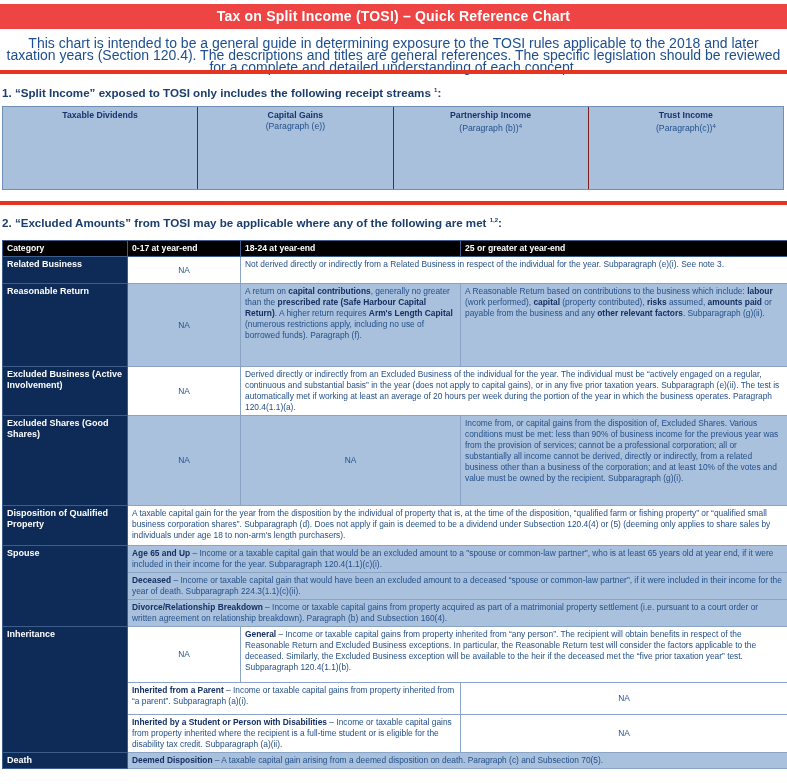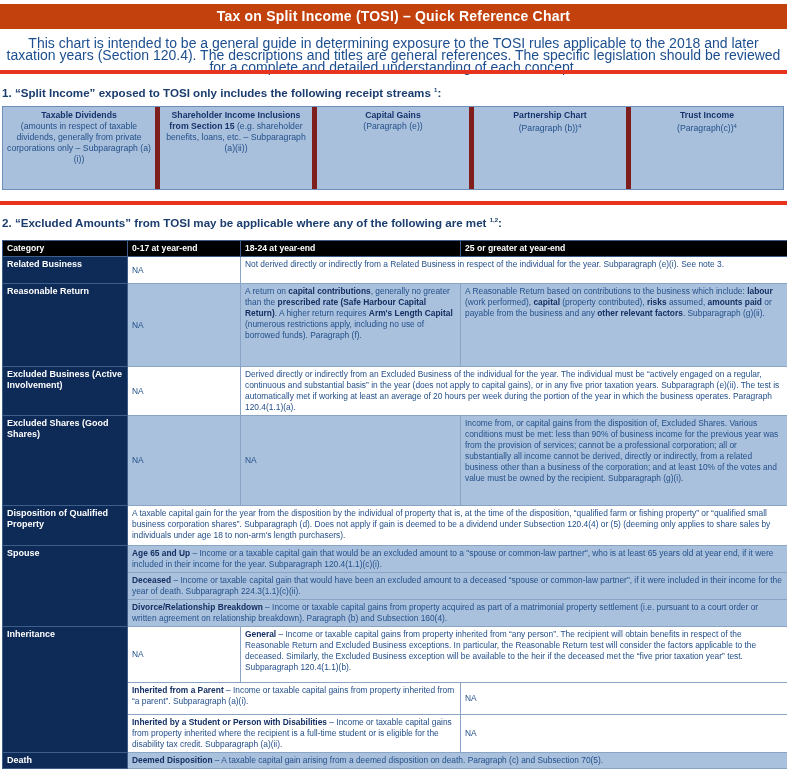--- a/index.html
+++ b/index.html
@@ -1,54 +1,53 @@
 <!DOCTYPE html>
 <html><head>
 <meta charset="utf-8">
 <style>
   * { box-sizing: border-box; margin: 0; padding: 0; }
   body { width: 787px; height: 784px; background: #ffffff; font-family: "Liberation Sans", sans-serif; color: #1d3461; overflow: hidden; position: relative; }
-  .title-bar { position: absolute; left: 0; top: 4px; width: 787px; height: 25px; background: #c2410c; color: #fff; font-weight: bold; font-size: 14px; text-align: center; line-height: 25px; letter-spacing: 0.2px; }
+  .title-bar { position: absolute; left: 0; top: 4px; width: 787px; height: 25px; background: #ef4444; color: #fff; font-weight: bold; font-size: 14px; text-align: center; line-height: 25px; letter-spacing: 0.2px; }
   .intro { position: absolute; left: 0; top: 37px; width: 787px; font-size: 14px; line-height: 12px; text-align: center; color: #1d4f8f; padding: 0 2px; }
   .red-rule { position: absolute; left: 0; width: 787px; height: 4px; background: #e8331f; }
   .sec-head { position: absolute; left: 2px; font-size: 11.6px; font-weight: bold; color: #1b3d6e; }
   .sec-head sup { font-size: 6px; vertical-align: 5px; }
   .streams { position: absolute; left: 2px; top: 106px; width: 782px; height: 84px; display: flex; background: #a9c0dc; border: 1px solid #6f8fb8; }
-  .stream { flex: 1; border-right: 5px solid #7f1d1d; text-align: center; font-size: 8.7px; line-height: 11px; padding: 3px 4px; color: #24508a; }
+  .stream { flex: 1; border-right: 1px solid #7f1d1d; text-align: center; font-size: 8.7px; line-height: 11px; padding: 3px 4px; color: #24508a; }
   .stream:last-child { border-right: none; }
   .stream b { color: #17336b; }
   .stream sup { font-size: 6px; vertical-align: 3px; }
   table.grid { position: absolute; left: 2px; top: 240px; width: 785px; border-collapse: collapse; table-layout: fixed; font-size: 8.4px; line-height: 11px; }
   table.grid td, table.grid th { border: 1px solid #8aa4c6; vertical-align: top; padding: 2px 4px; color: #24508a; }
   table.grid th { background: #000000; color: #fff; text-align: left; font-weight: bold; font-size: 8.6px; height: 16px; border-color: #3d5d8a; }
   td.cat { background: #0e2a56; color: #fff !important; font-weight: bold; font-size: 9px; border-color: #3d5d8a !important; }
-  td.na { vertical-align: middle !important; }
+  td.na { text-align: center; vertical-align: middle !important; }
   td.blue { background: #aac1dd; }
   td.white { background: #fff; }
   td b { color: #142f62; }
   .row-related { height: 27px; }
   .row-reasonable { height: 83px; }
   .row-excluded-biz { height: 38px; }
   .row-shares { height: 90px; }
   .row-dispo { height: 40px; }
 </style>
 </head>
 <body>
 
 <div class="title-bar">Tax on Split Income (TOSI) – Quick Reference Chart</div>
 <div class="intro">This chart is intended to be a general guide in determining exposure to the TOSI rules applicable to the 2018 and later taxation years (Section 120.4). The descriptions and titles are general references. The specific legislation should be reviewed for a complete and detailed understanding of each concept.</div>
 <div class="red-rule" style="top:70px"></div>
 
 <div class="sec-head" style="top:86px"><span>1.  “Split Income” exposed to TOSI only includes the following receipt streams</span> <sup>1</sup>:</div>
 
 <div class="streams">
-  <div class="stream"><b>Taxable Dividends</b><br><span>(amounts in respect of taxable dividends, generally from private corporations only – Subparagraph (a)(i))</span></div>
-  <div class="stream"><b>Shareholder Income Inclusions from Section 15</b> <span>(e.g. shareholder benefits, loans, etc. – Subparagraph (a)(ii))</span></div>
+  <div class="stream"><b>Taxable Dividends</b><br></div>
   <div class="stream"><b>Capital Gains</b><br><span>(Paragraph (e))</span></div>
-  <div class="stream"><b>Partnership Chart</b><br><span>(Paragraph (b))</span><sup>4</sup></div>
+  <div class="stream"><b>Partnership Income</b><br><span>(Paragraph (b))</span><sup>4</sup></div>
   <div class="stream"><b>Trust Income</b><br><span>(Paragraph(c))</span><sup>4</sup></div>
 </div>
 
 <div class="red-rule" style="top:201px"></div>
 <div class="sec-head" style="top:216px"><span>2.  “Excluded Amounts” from TOSI may be applicable where any of the following are met</span> <sup>1,2</sup>:</div>
 
 <table class="grid">
   <colgroup>
       <col style="width:125px">
       <col style="width:113px">

